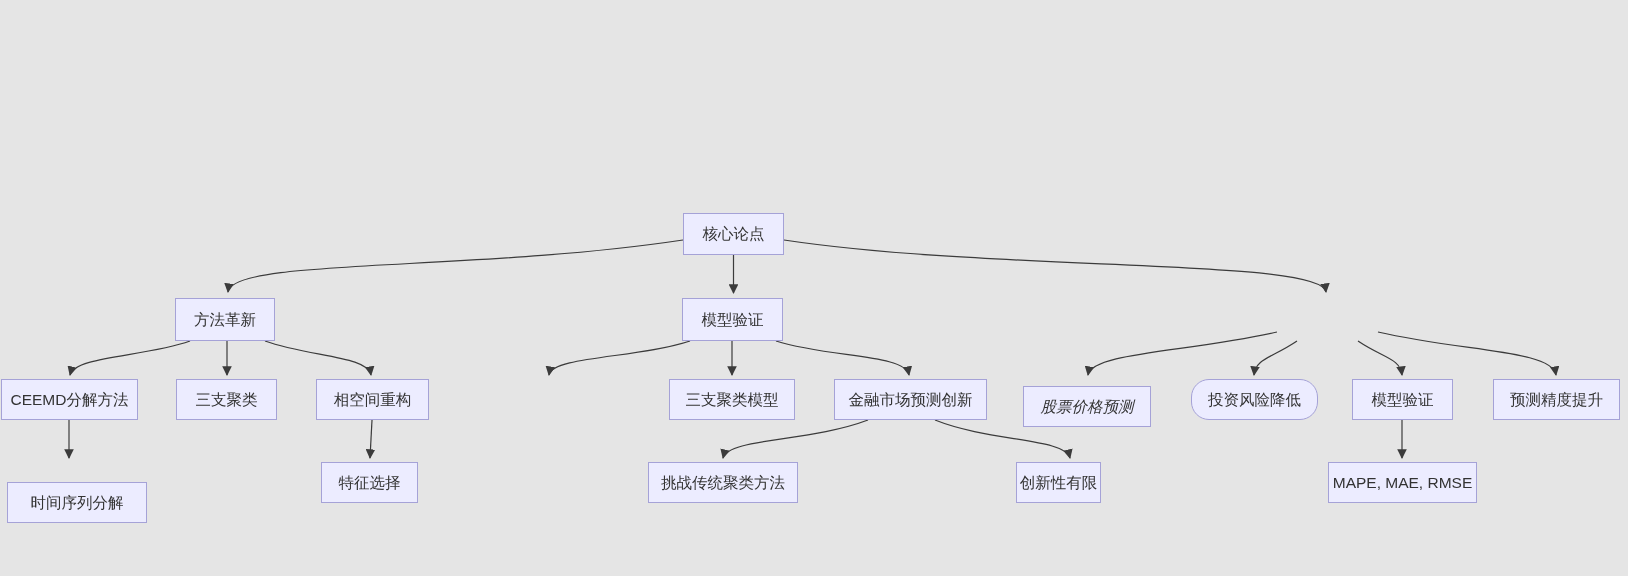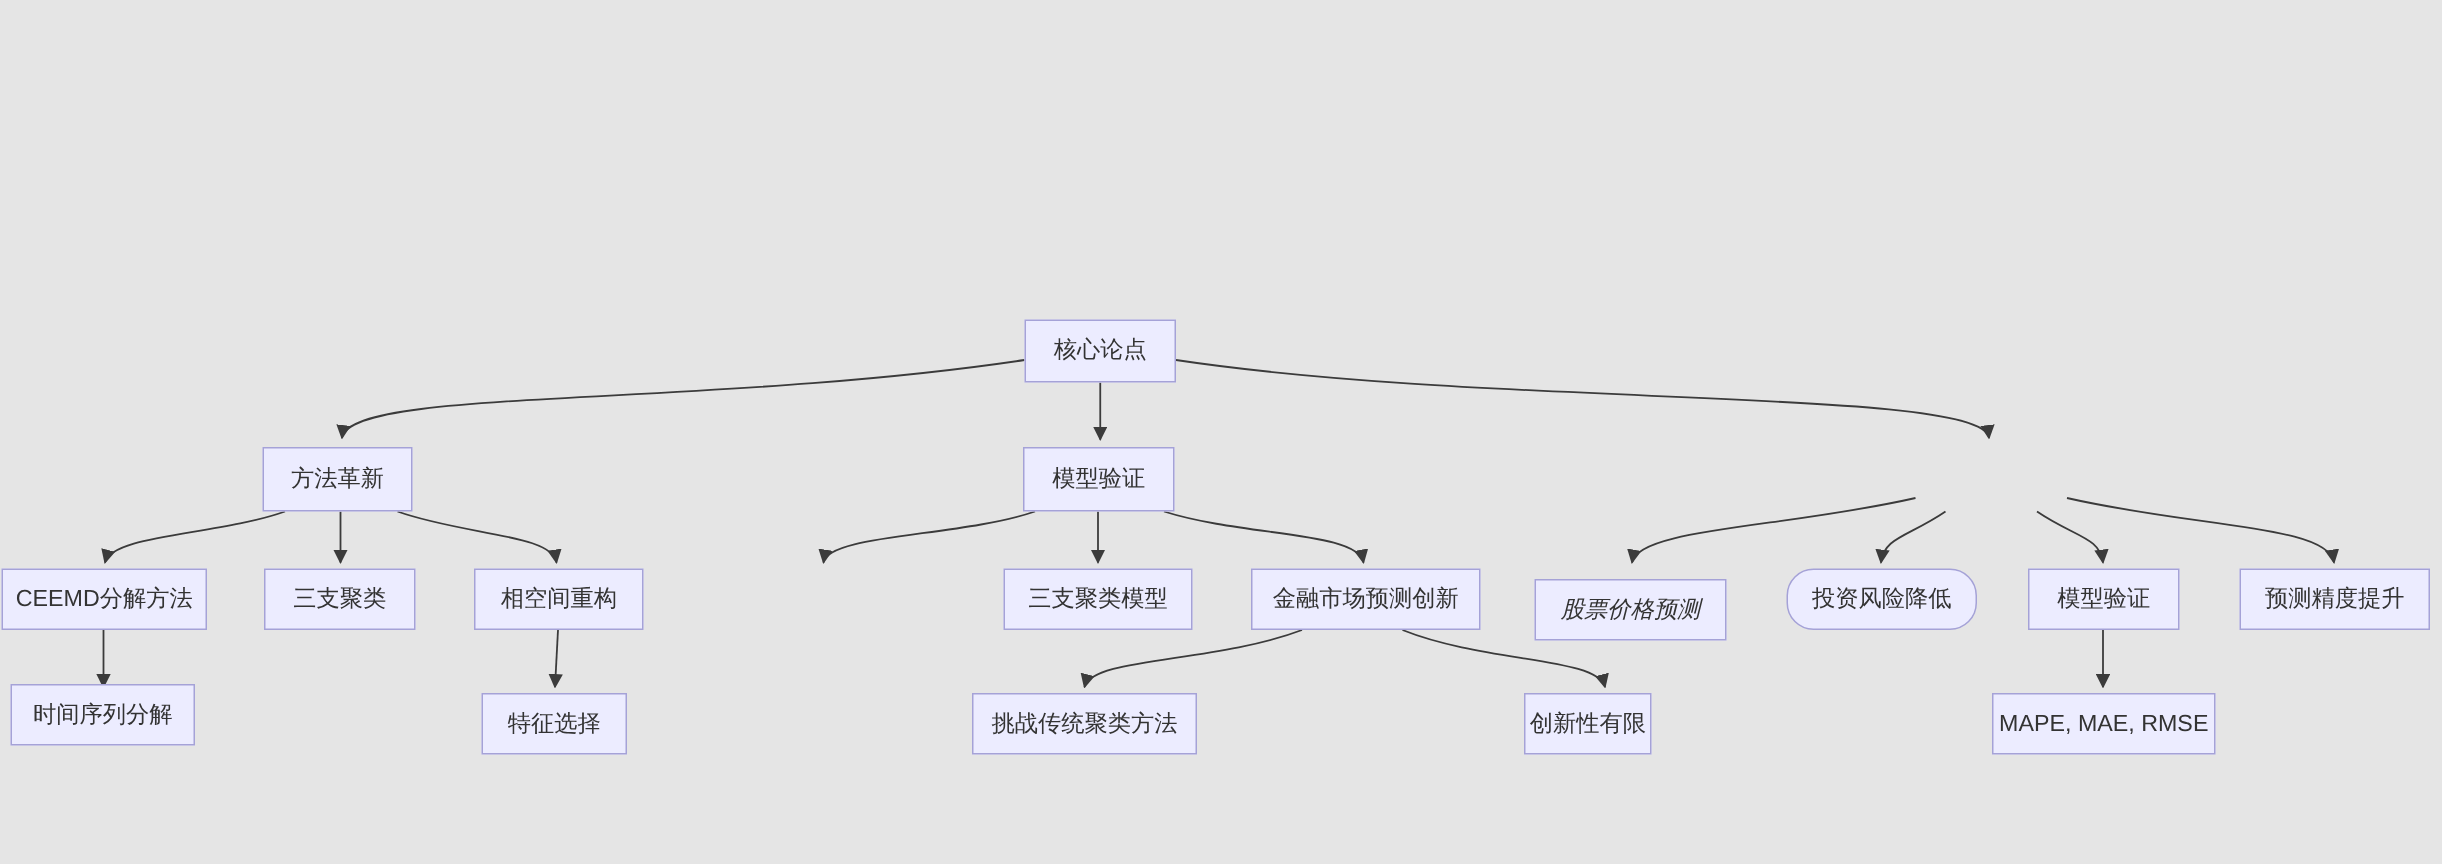--- a/index.html
+++ b/index.html
@@ -92,21 +92,21 @@
   <div class="node" style="left:834px; top:379px; width:153px; height:41px;">金融市场预测创新</div>
 
   <div class="node" style="left:1023px; top:386px; width:128px; height:41px;font-style:italic;">股票价格预测</div>
 
   <div class="node" style="left:1191px; top:379px; width:127px; height:41px;border-radius:18px;">投资风险降低</div>
 
   <div class="node" style="left:1352px; top:379px; width:101px; height:41px;">模型验证</div>
 
   <div class="node" style="left:1493px; top:379px; width:127px; height:41px;">预测精度提升</div>
 
-  <div class="node" style="left:7px; top:456px; width:123px; height:41px;">时间序列分解</div>
+  <div class="node" style="left:7px; top:482px; width:140px; height:41px;">时间序列分解</div>
 
   <div class="node" style="left:321px; top:462px; width:97px; height:41px;">特征选择</div>
 
   <div class="node" style="left:648px; top:462px; width:150px; height:41px;">挑战传统聚类方法</div>
 
   <div class="node" style="left:1016px; top:462px; width:85px; height:41px;">创新性有限</div>
 
   <div class="node" style="left:1328px; top:462px; width:149px; height:41px;">MAPE, MAE, RMSE</div>
 
 </div>

